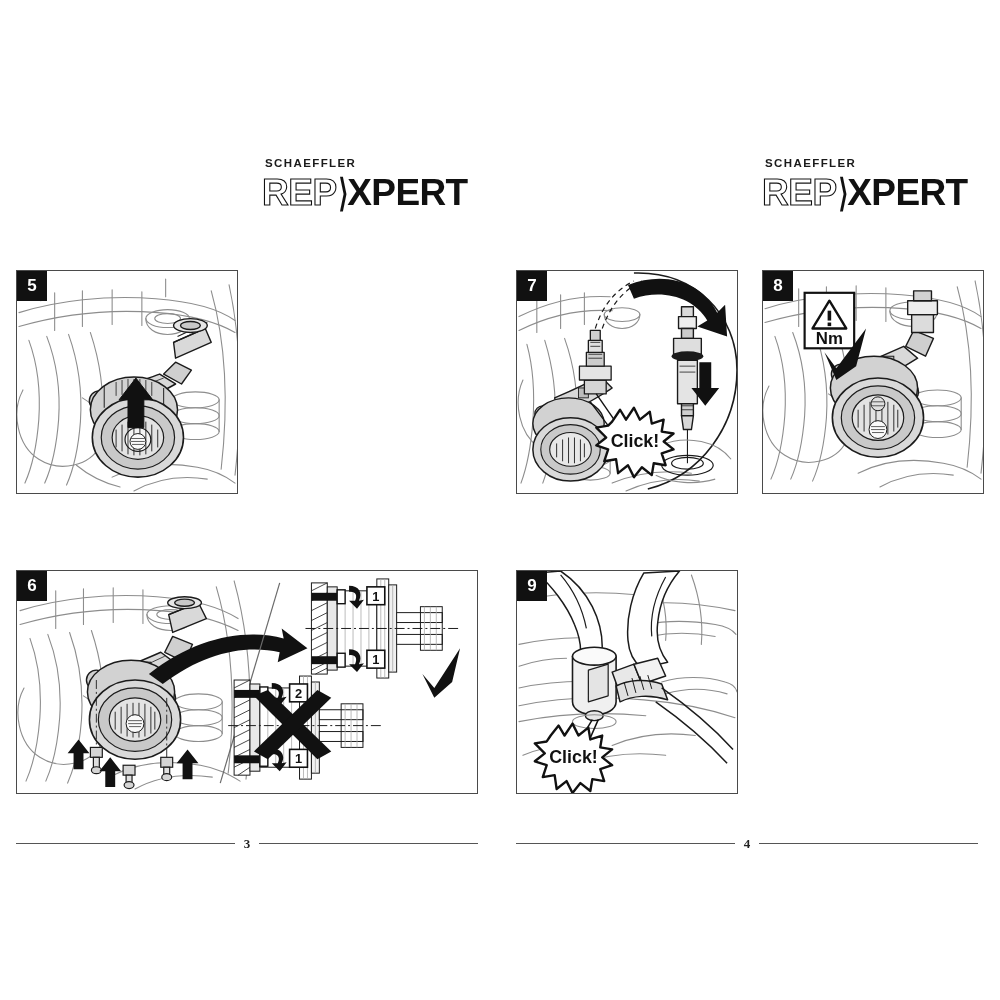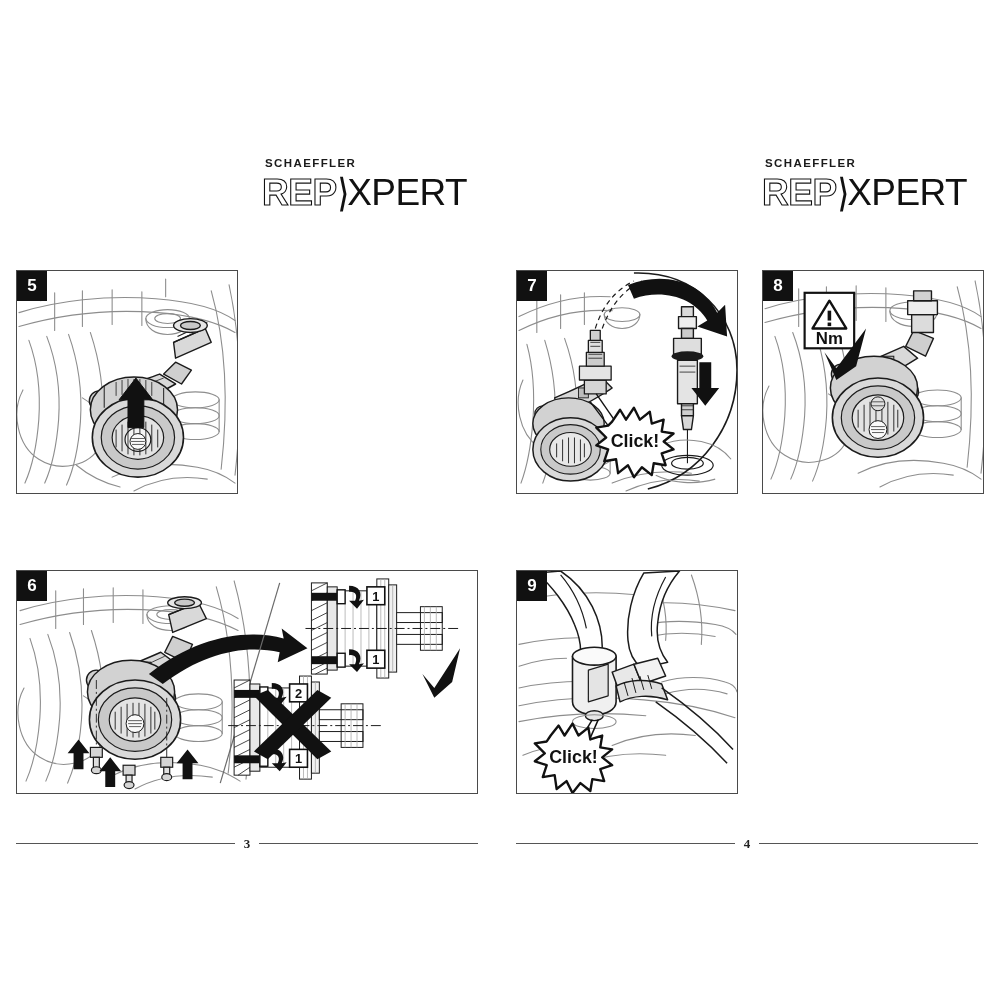--- a/index.html
+++ b/index.html
@@ -55,21 +55,21 @@
     color: transparent;
   }
   .logo-chevron {
     font-weight: 900;
     letter-spacing: -3px;
     font-size: 35px;
     display: inline-block;
     transform: scaleX(0.72) scaleY(1.08);
   }
   .logo-xpert {
-    font-weight: 400;
+    font-weight: 700;
     letter-spacing: -0.6px;
   }
 
   
   .panel {
     position: absolute;
     border: 1.6px solid #4a4a4a;
     background: #ffffff;
     overflow: hidden;
   }

